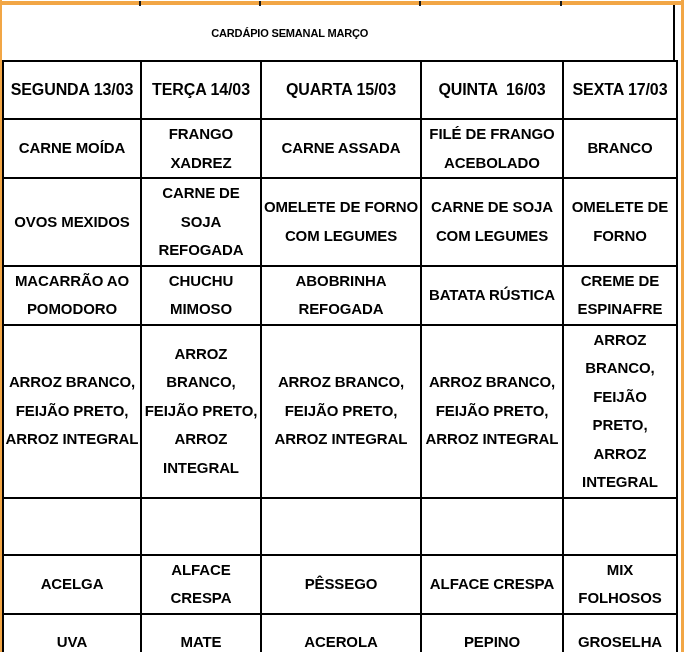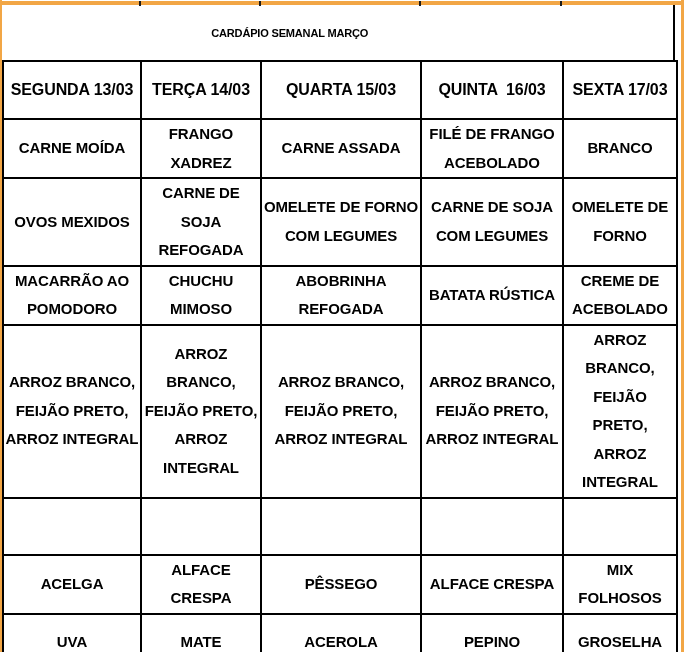--- a/index.html
+++ b/index.html
@@ -103,21 +103,21 @@
           <td>CARNE DE SOJA REFOGADA</td>
           <td>OMELETE DE FORNO COM LEGUMES</td>
           <td>CARNE DE SOJA COM LEGUMES</td>
           <td>OMELETE DE FORNO</td>
         </tr>
         <tr>
           <td>MACARRÃO AO POMODORO</td>
           <td>CHUCHU MIMOSO</td>
           <td>ABOBRINHA REFOGADA</td>
           <td>BATATA RÚSTICA</td>
-          <td>CREME DE ACEBOLADO</td>
+          <td>CREME DE ESPINAFRE</td>
         </tr>
         <tr>
           <td>ARROZ BRANCO, FEIJÃO PRETO, ARROZ INTEGRAL</td>
           <td>ARROZ BRANCO, FEIJÃO PRETO, ARROZ INTEGRAL</td>
           <td>ARROZ BRANCO, FEIJÃO PRETO, ARROZ INTEGRAL</td>
           <td>ARROZ BRANCO, FEIJÃO PRETO, ARROZ INTEGRAL</td>
           <td>ARROZ BRANCO, FEIJÃO PRETO, ARROZ INTEGRAL</td>
         </tr>
         <tr>
           <td></td>

